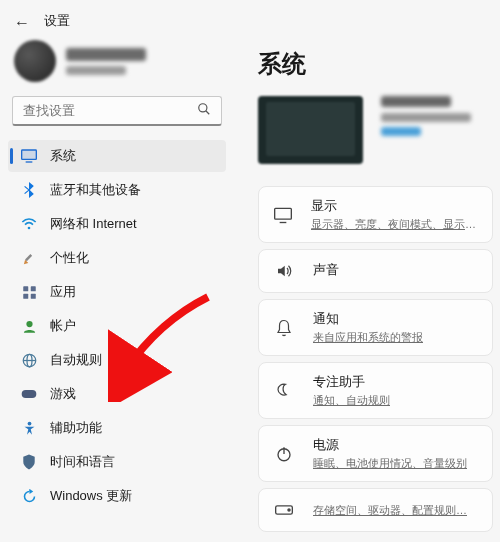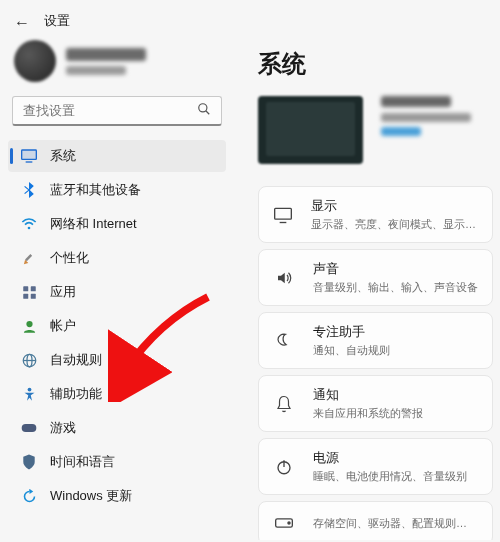--- a/index.html
+++ b/index.html
@@ -111,21 +111,21 @@
     padding: 10px 14px;
     display: flex; align-items: center; gap: 18px;
     width: 235px;
   }
   .card .cic {
     width: 22px; height: 22px;
     display:flex;align-items:center;justify-content:center;
     color:#333;
   }
   .card .ctext .ct { font-size: 13px; margin-bottom: 2px; }
-  .card .ctext .cd { font-size: 11px; color: #6d6d6d; white-space: nowrap; overflow:hidden; text-overflow: ellipsis; max-width: 175px;}
+  .card .ctext .cd { font-size: 11px; color: #6d6d6d; white-space: nowrap; overflow:hidden; text-overflow: ellipsis; max-width: 175px; text-decoration: underline;}
   
   .arrow-annot { position: absolute; left: 108px; top: 292px; pointer-events: none; }
 </style>
 </head>
 <body>
 
 <div class="header">
   <span class="back-arrow">←</span>
   <span>设置</span>
 </div>
@@ -213,34 +213,34 @@
             <svg width="15" height="15" viewBox="0 0 24 24" fill="none" stroke="#4a7a9a" stroke-width="2">
               <circle cx="12" cy="12" r="10"></circle>
               <ellipse cx="12" cy="12" rx="4" ry="10"></ellipse>
               <line x1="2" y1="12" x2="22" y2="12"></line>
             </svg>
           </span>
         <span class="label">自动规则</span>
       </div>
       <div class="nav-item">
         <span class="ic">
+            <svg width="16" height="12" viewBox="0 0 24 16" fill="#4a5a7a">
+              <rect x="1" y="2" width="22" height="12" rx="6"></rect>
+            </svg>
+          </span>
+        <span class="label">游戏</span>
+      </div>
+      <div class="nav-item">
+        <span class="ic">
             <svg width="15" height="15" viewBox="0 0 24 24" fill="#2a78c0">
               <circle cx="12" cy="4" r="3"></circle>
               <path d="M4 9 L20 9 L14 13 L16 22 L12 17 L8 22 L10 13 Z"></path>
             </svg>
           </span>
         <span class="label">辅助功能</span>
-      </div>
-      <div class="nav-item">
-        <span class="ic">
-            <svg width="16" height="12" viewBox="0 0 24 16" fill="#4a5a7a">
-              <rect x="1" y="2" width="22" height="12" rx="6"></rect>
-            </svg>
-          </span>
-        <span class="label">游戏</span>
       </div>
       <div class="nav-item">
         <span class="ic">
             <svg width="14" height="16" viewBox="0 0 24 28" fill="#4a6a8a">
               <path d="M12 1 L22 5 L22 14 C22 22 12 27 12 27 C12 27 2 22 2 14 L2 5 Z"></path>
             </svg>
           </span>
         <span class="label">时间和语言</span>
       </div>
       <div class="nav-item">
@@ -283,44 +283,43 @@
       <div class="card">
         <span class="cic">
             <svg width="20" height="18" viewBox="0 0 24 24" fill="none" stroke="#444" stroke-width="1.6">
               <path d="M4 9 L8 9 L13 5 L13 19 L8 15 L4 15 Z" fill="#444" stroke="none"></path>
               <path d="M16 8 C18 10 18 14 16 16"></path>
               <path d="M18 5 C22 9 22 15 18 19"></path>
             </svg>
           </span>
         <div class="ctext">
           <div class="ct">声音</div>
-          <div class="cd">音量级别、输出、输入、声音设备</div>
-        </div>
-      </div>
-      <div class="card">
-        <span class="cic">
-            <svg width="18" height="18" viewBox="0 0 24 24" fill="none" stroke="#444" stroke-width="1.6">
-              <path d="M14 3 C10 5 9 13 15 17 C10 19 4 15 4 10 C4 5 9 2 14 3 Z"></path>
-            </svg>
-          </span>
-        <div class="ctext">
-          <div class="ct">专注助手</div>
-          <div class="cd">通知、自动规则</div>
         </div>
       </div>
       <div class="card">
         <span class="cic">
             <svg width="18" height="20" viewBox="0 0 24 26" fill="none" stroke="#444" stroke-width="1.6">
               <path d="M12 3 C8 3 6 6 6 10 L6 15 L4 19 L20 19 L18 15 L18 10 C18 6 16 3 12 3 Z"></path>
               <path d="M10 22 C10 23.5 14 23.5 14 22"></path>
             </svg>
           </span>
         <div class="ctext">
           <div class="ct">通知</div>
           <div class="cd">来自应用和系统的警报</div>
+        </div>
+      </div>
+      <div class="card">
+        <span class="cic">
+            <svg width="18" height="18" viewBox="0 0 24 24" fill="none" stroke="#444" stroke-width="1.6">
+              <path d="M14 3 C10 5 9 13 15 17 C10 19 4 15 4 10 C4 5 9 2 14 3 Z"></path>
+            </svg>
+          </span>
+        <div class="ctext">
+          <div class="ct">专注助手</div>
+          <div class="cd">通知、自动规则</div>
         </div>
       </div>
       <div class="card">
         <span class="cic">
             <svg width="18" height="18" viewBox="0 0 24 24" fill="none" stroke="#444" stroke-width="1.8">
               <circle cx="12" cy="13" r="8"></circle>
               <line x1="12" y1="3" x2="12" y2="12"></line>
             </svg>
           </span>
         <div class="ctext">

